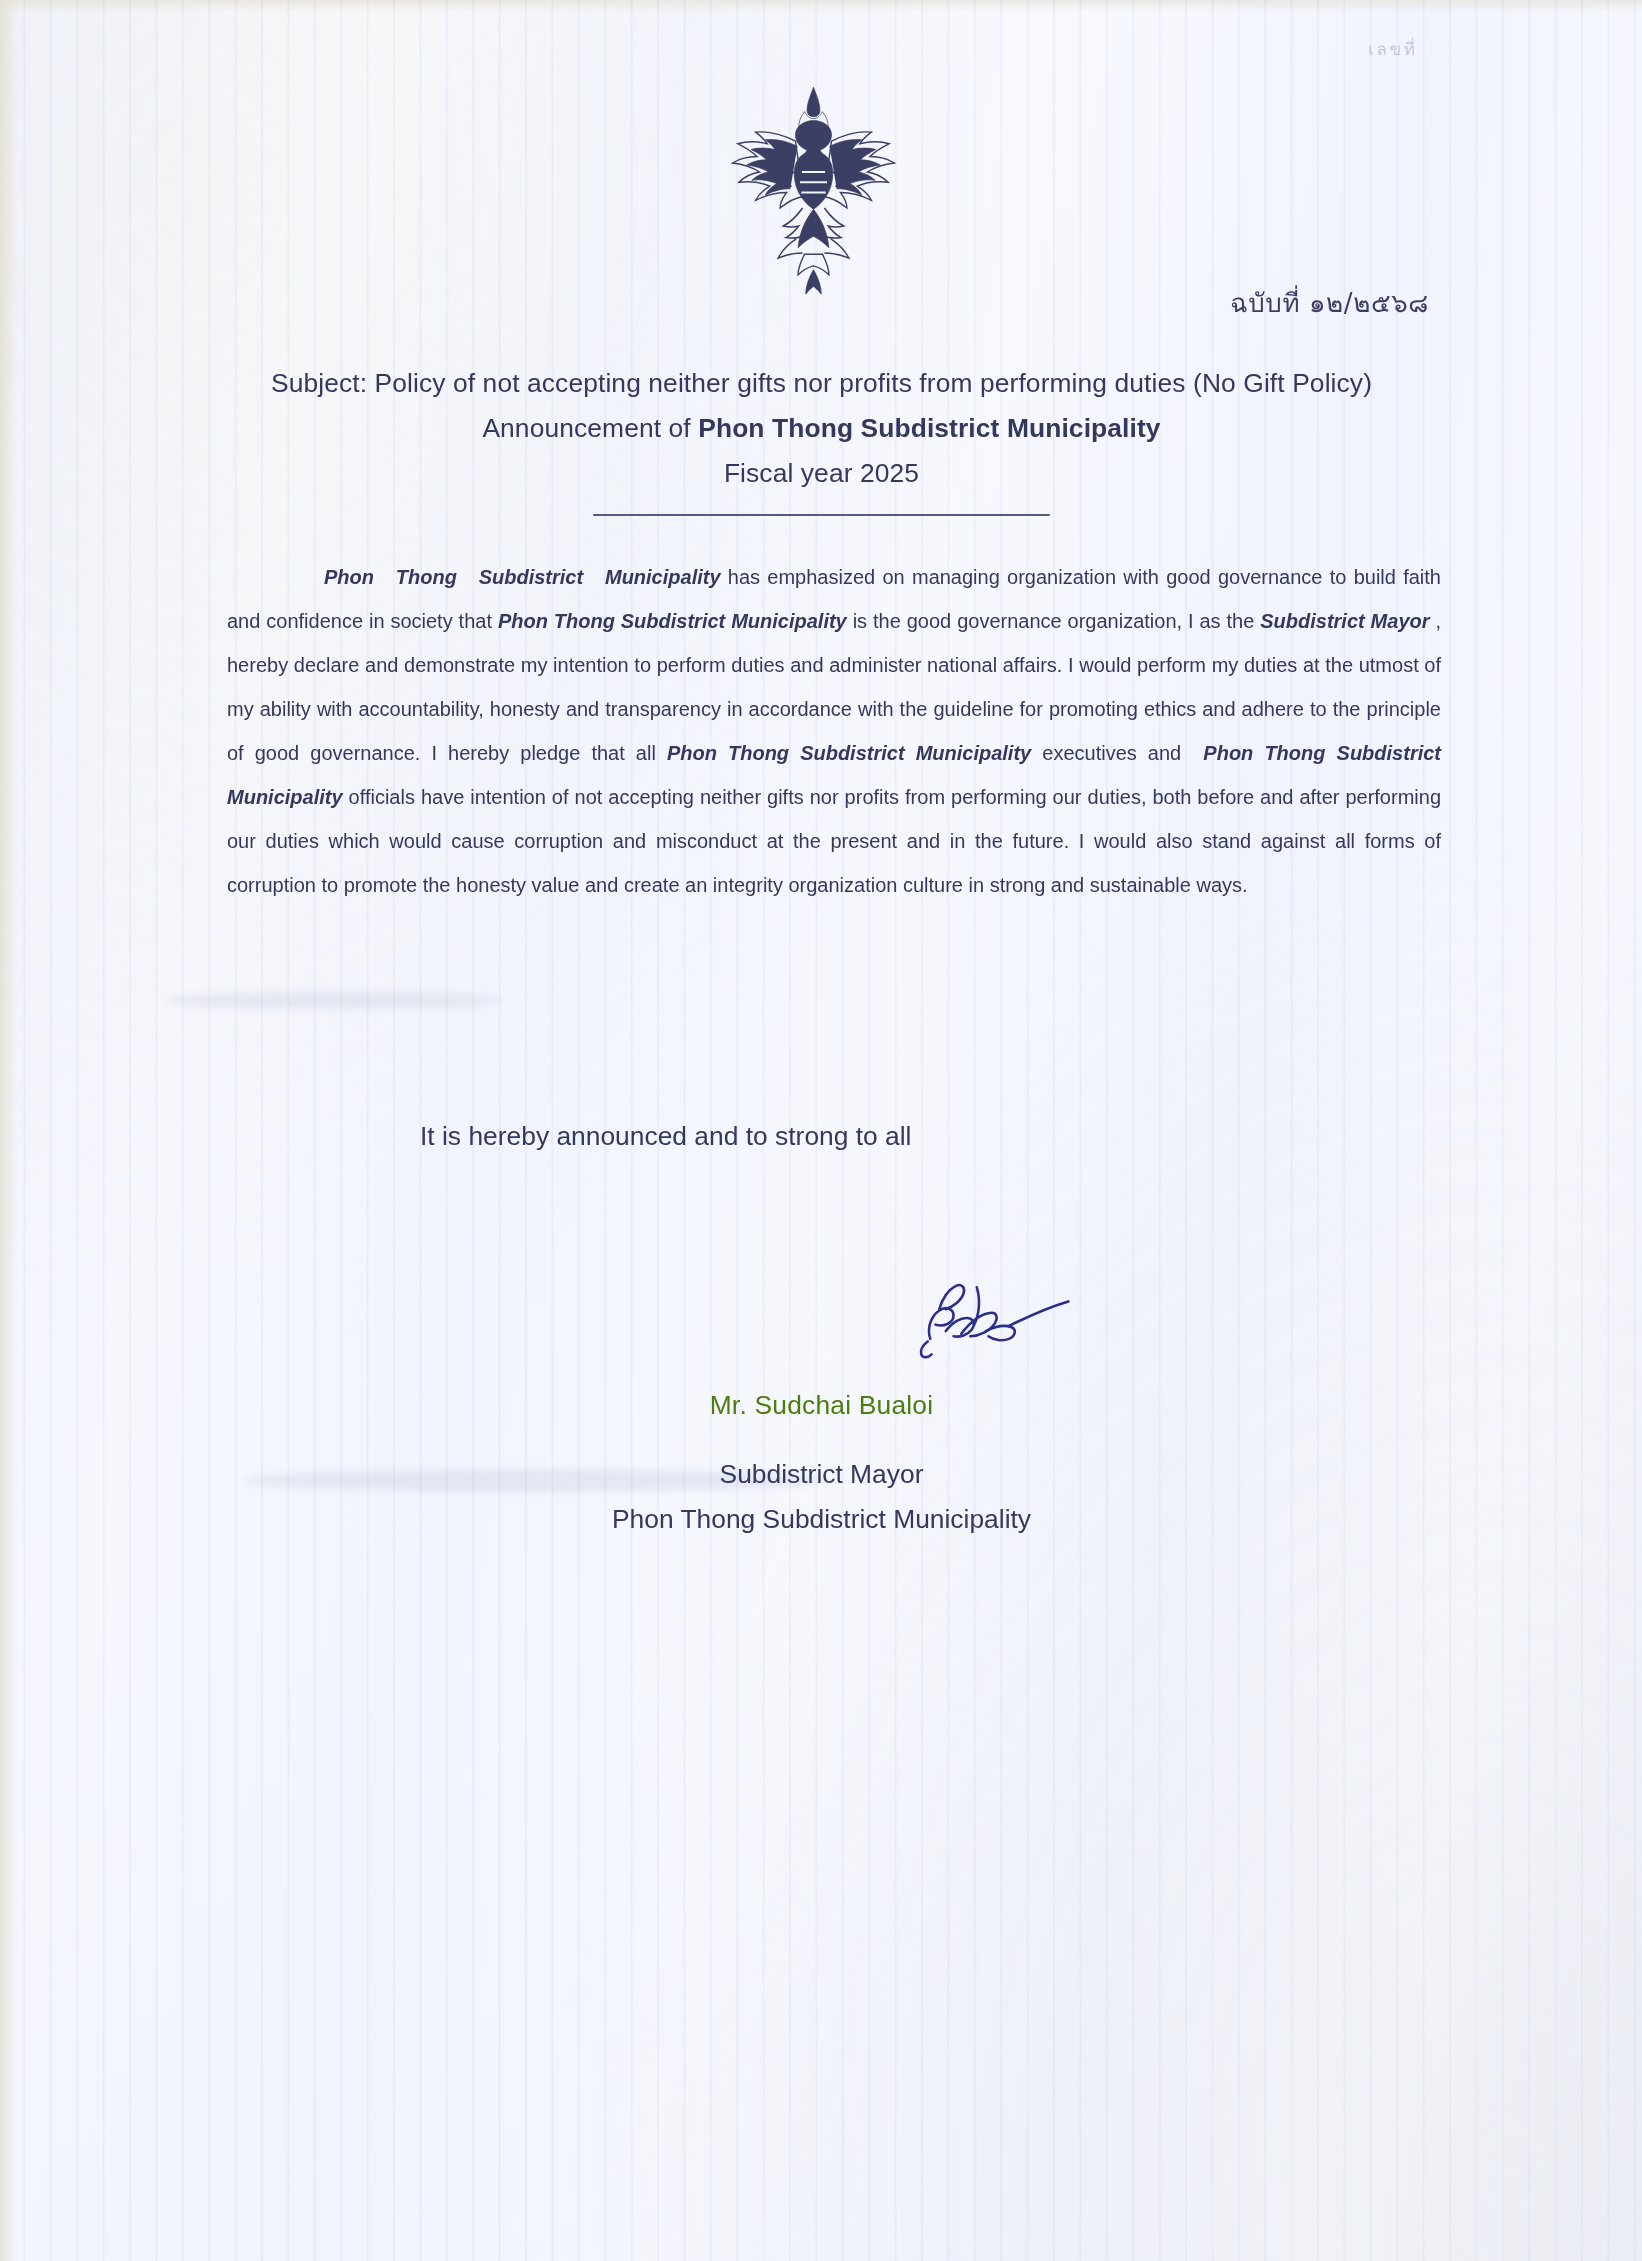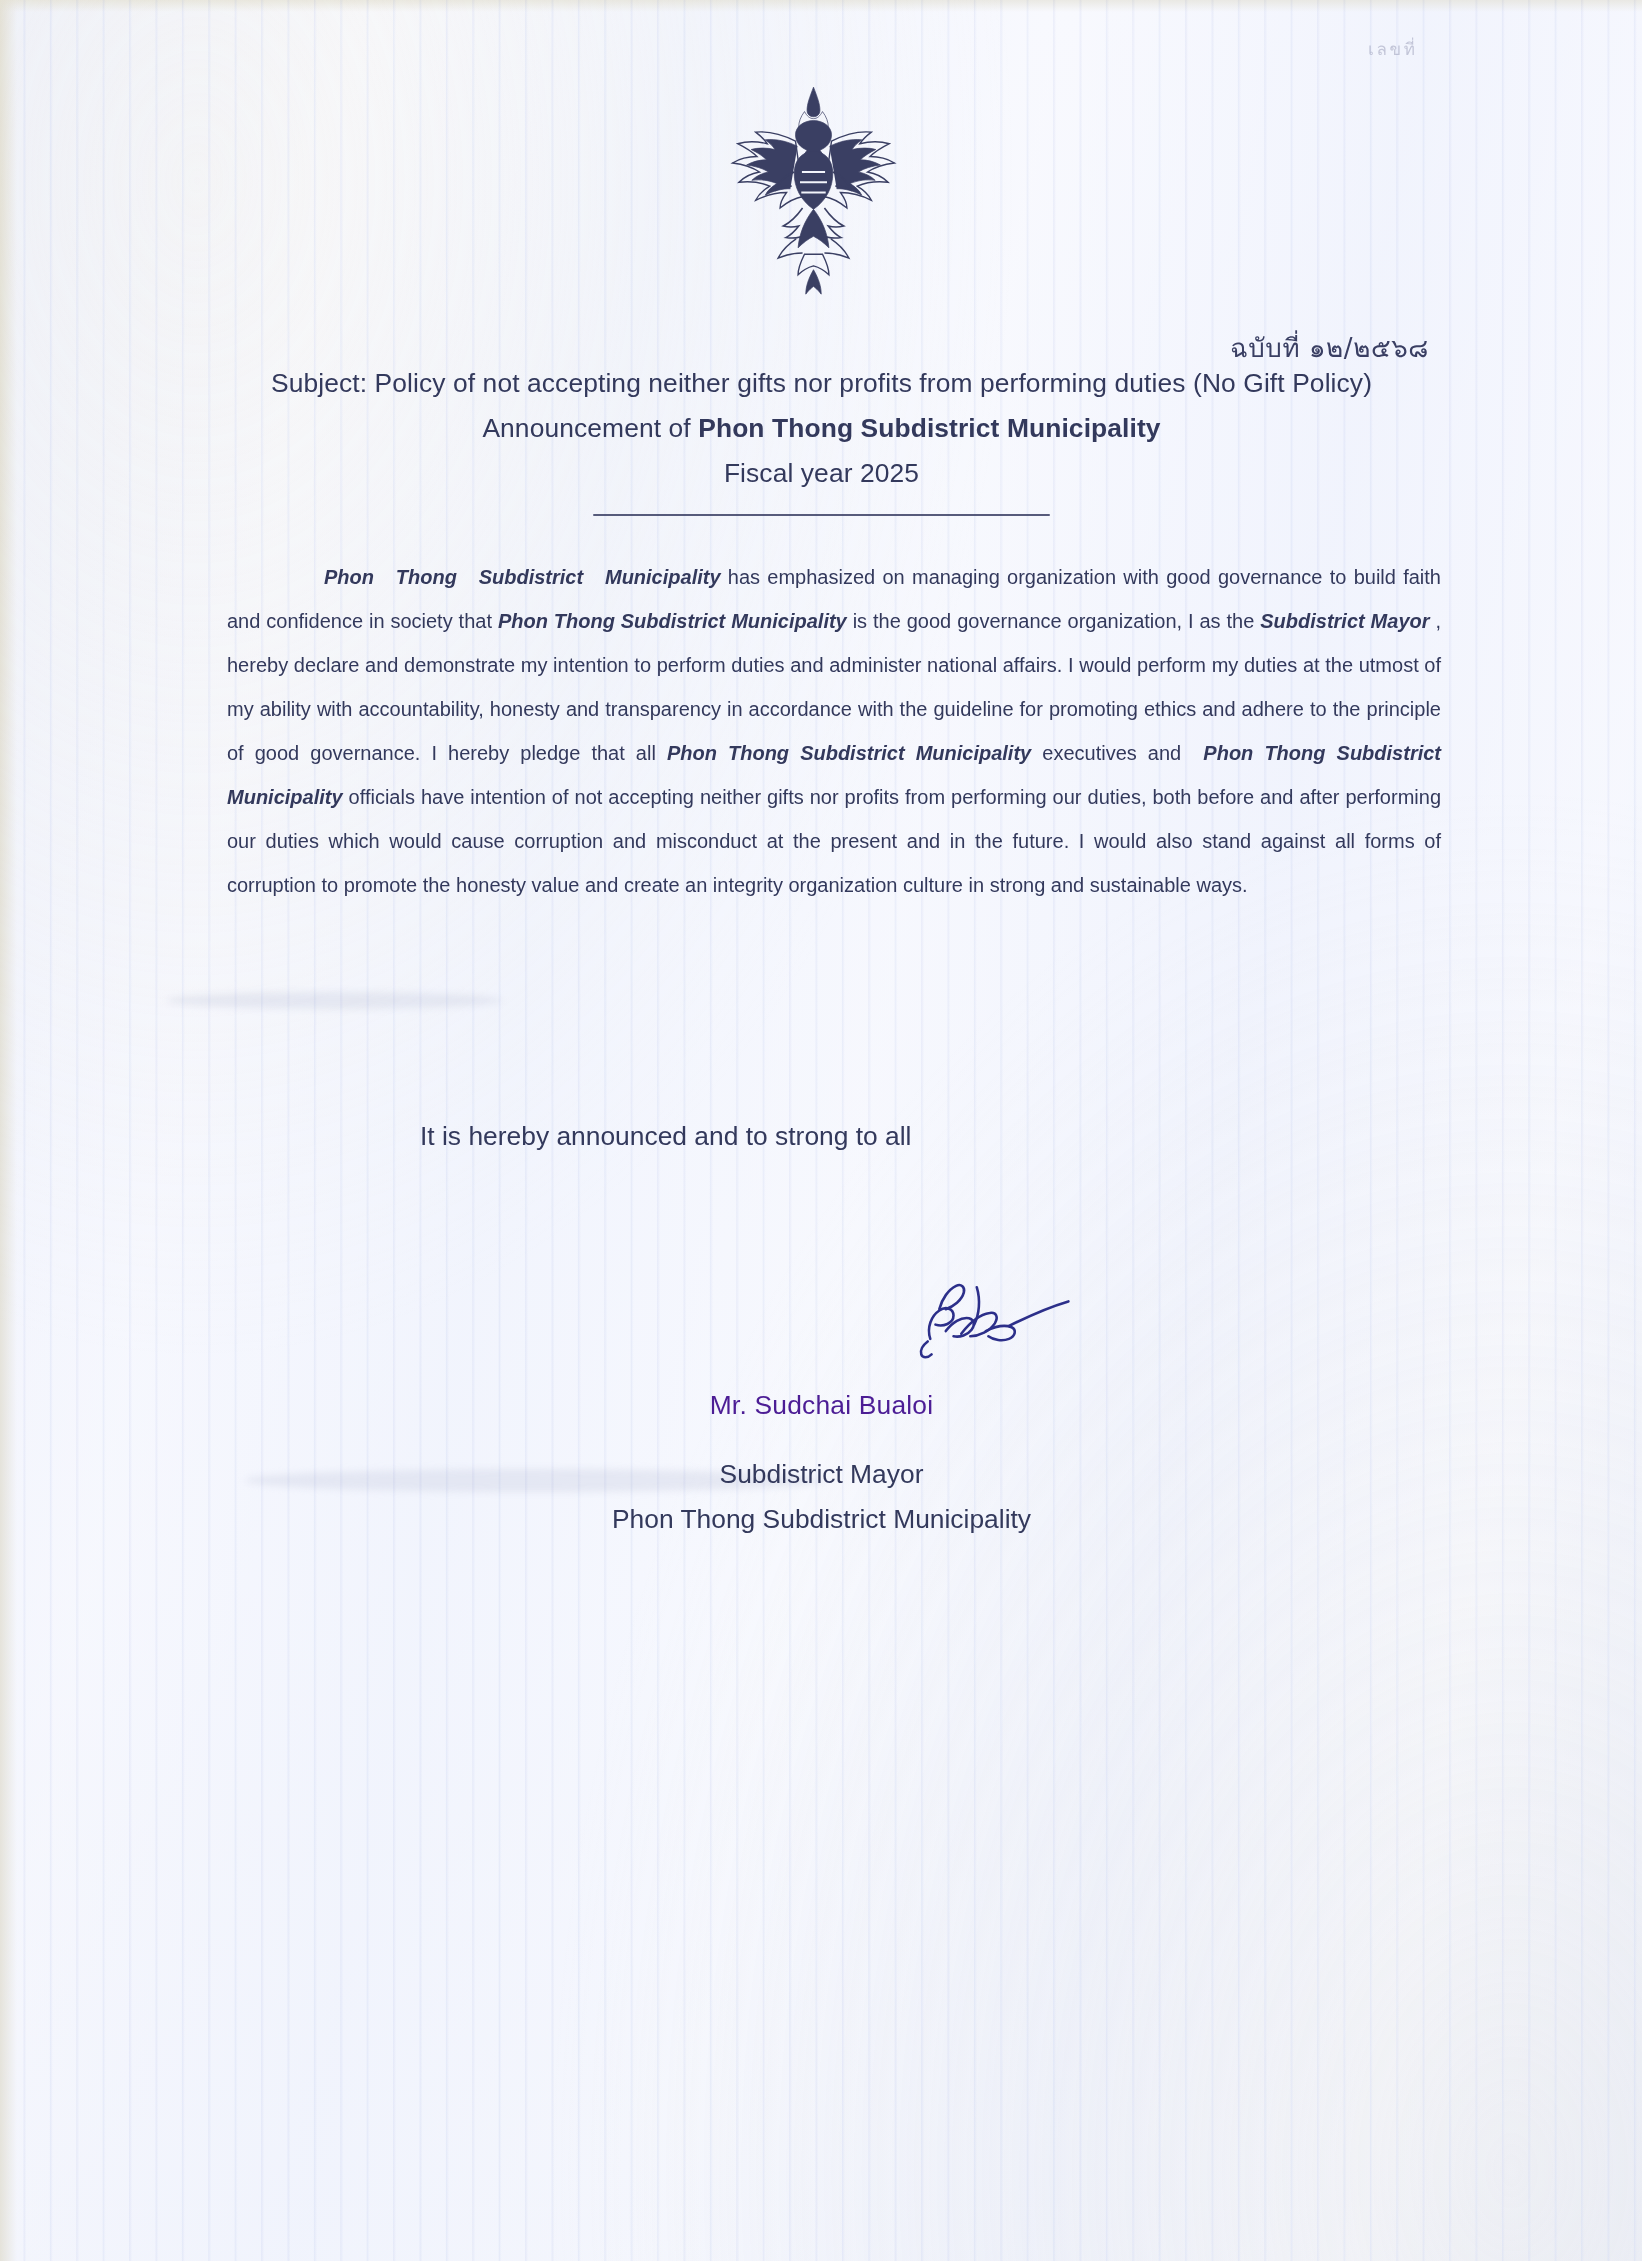--- a/index.html
+++ b/index.html
@@ -66,21 +66,20 @@
 
   .doc-number {
     position: absolute;
     right: 214px;
     top: 282px;
     font-family: "DejaVu Sans", sans-serif;
     font-size: 26px;
     letter-spacing: 0.6px;
     color: #3a3f63;
     white-space: nowrap;
-    margin-top: 45px;
   }
 
   .title-block {
     position: absolute;
     left: 0;
     top: 361px;
     width: 1643px;
     text-align: center;
   }
   .title-line {
@@ -148,21 +147,21 @@
   .signer-block {
     position: absolute;
     left: 0;
     top: 1385px;
     width: 1643px;
     text-align: center;
   }
   .signer-name {
     font-size: 26.4px;
     line-height: 41px;
-    color: #4c1d95;
+    color: #4d7c0f;
     letter-spacing: 0.2px;
   }
   .signer-role {
     font-size: 26.4px;
     line-height: 45px;
     color: #33395c;
     margin-top: 26px;
   }
   .signer-org {
     font-size: 26.4px;

